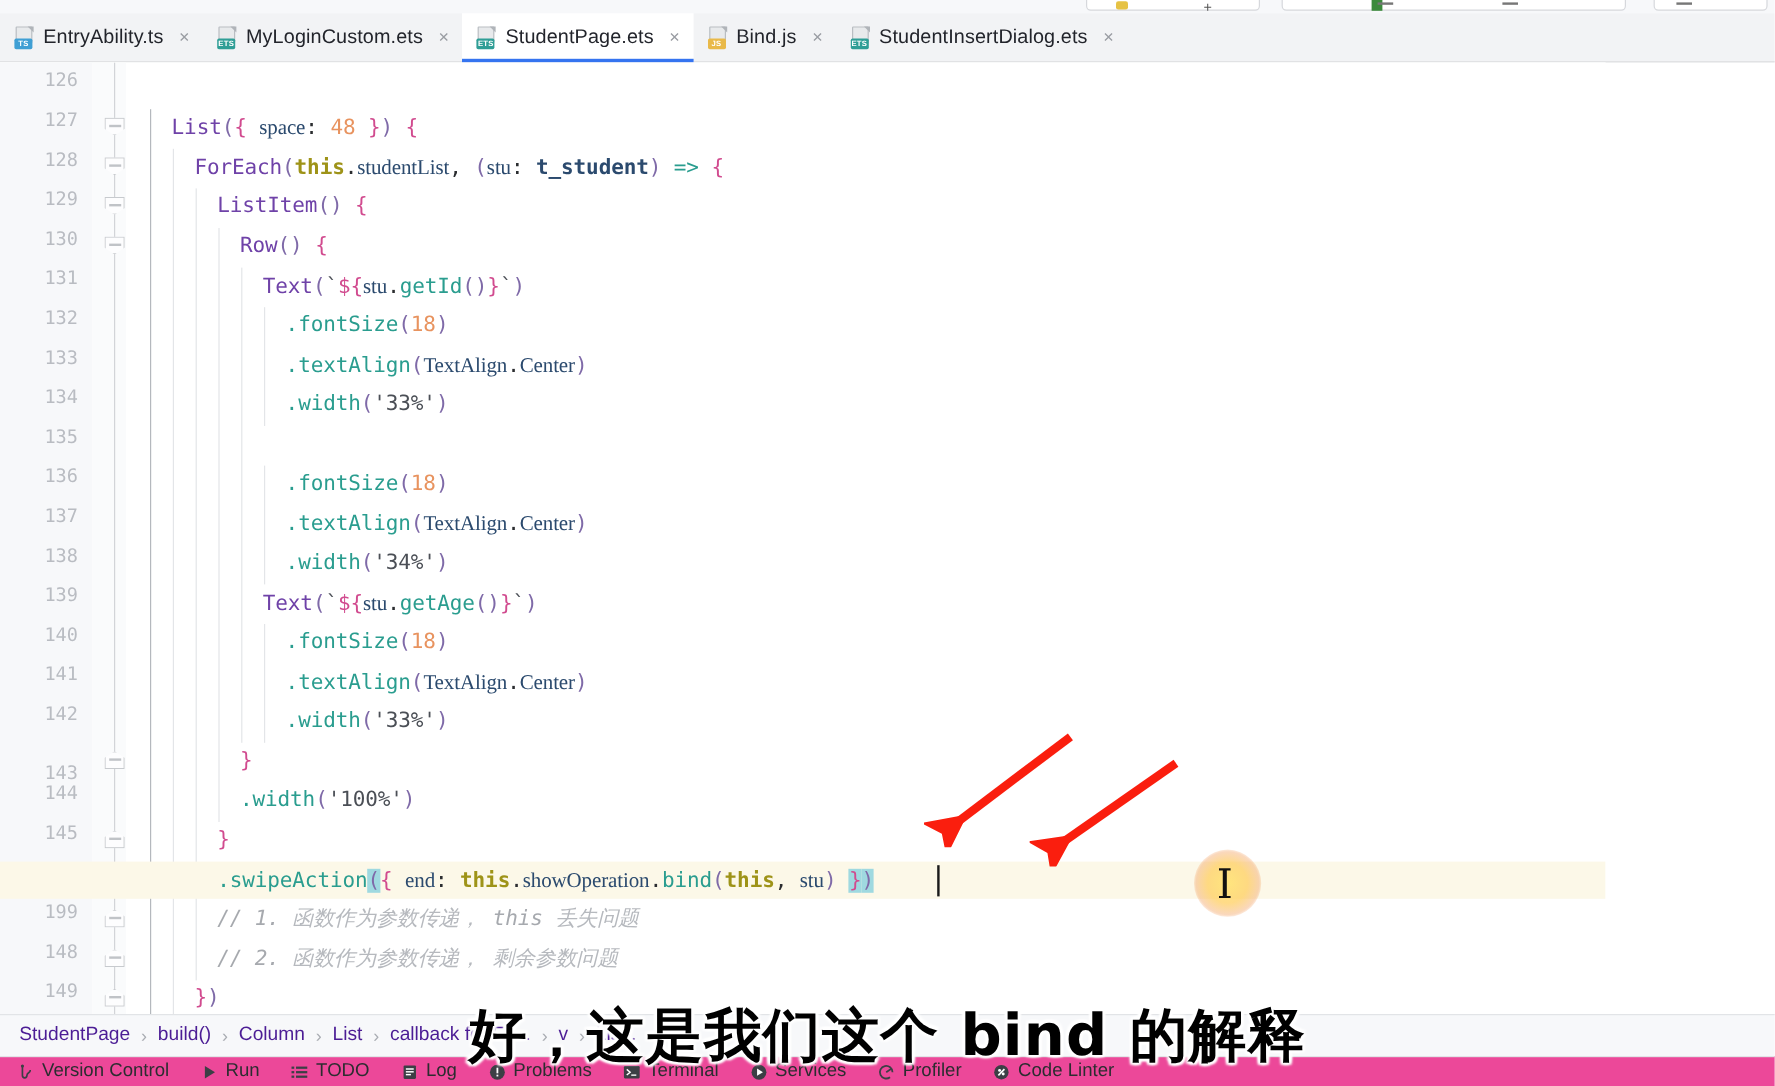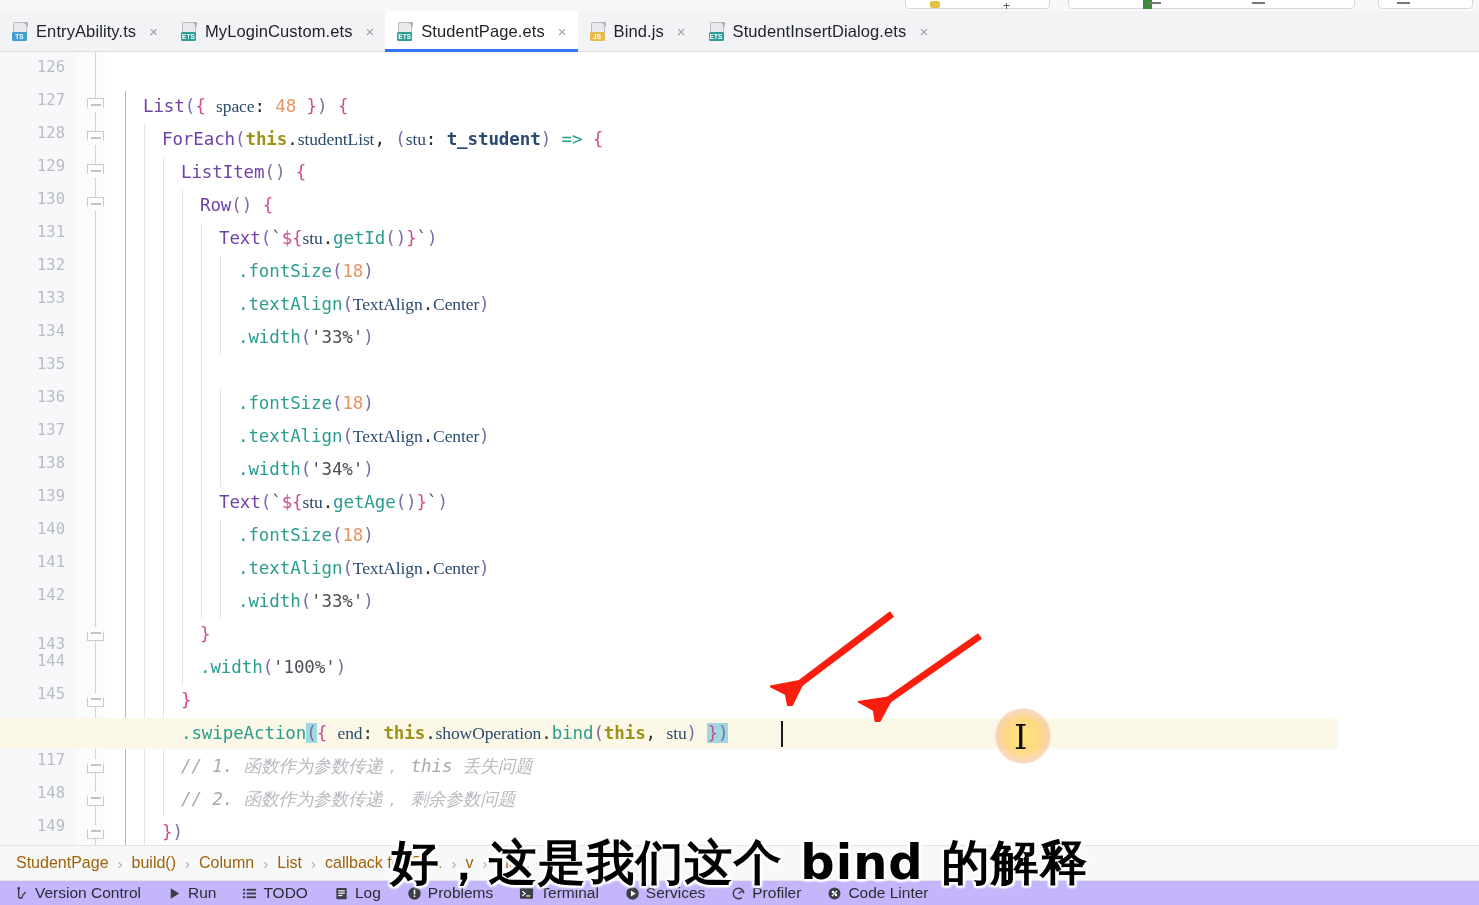--- a/index.html
+++ b/index.html
@@ -119,27 +119,27 @@
   .hl-brk  { background:#9fd9e0; }     
 
   .caret { position:absolute; width:2px; background:#1a1a1a; }
 
   
   .crumbbar {
     position:absolute; left:0; top:845px; width:1479px; height:35px;
     background:#f7f8fa; border-top:1px solid #e2e4e7;
     display:flex; align-items:center; padding-left:16px; gap:2px;
   }
-  .crumb { font-size:16px; color:#a16207; }
+  .crumb { font-size:16px; color:#4c1d95; }
   .crumb-sep { font-size:15px; color:#a9acb2; padding:0 7px; }
 
   
   .statusbar {
     position:absolute; left:0; top:880px; width:1479px; height:25px;
-    background:#c4b5fd; border-top:1px solid #e2e4e7;
+    background:#ec4899; border-top:1px solid #e2e4e7;
     display:flex; align-items:center; padding-left:14px; gap:26px;
   }
   .sb-item { display:flex; align-items:center; gap:6px; cursor:pointer; }
   .sb-label { font-size:15.5px; color:#2b2d30; }
   .sb-ico { width:15px; height:15px; position:relative; flex:0 0 auto; }
 
   
   .arrow { position:absolute; }
   .cursor-glow {
     position:absolute; width:56px; height:56px; border-radius:50%;
@@ -237,21 +237,21 @@
         <div class="lnum" style="top: 369px;">137</div>
         <div class="lnum" style="top: 402px;">138</div>
         <div class="lnum" style="top: 435px;">139</div>
         <div class="lnum" style="top: 468px;">140</div>
         <div class="lnum" style="top: 501px;">141</div>
         <div class="lnum" style="top: 534px;">142</div>
         <div class="lnum" style="top: 583px;">143</div>
         <div class="lnum" style="top: 600px;">144</div>
         <div class="lnum" style="top: 633px;">145</div>
         <div class="lnum" style="top: 666px;">146</div>
-        <div class="lnum" style="top: 699px;">117</div>
+        <div class="lnum" style="top: 699px;">199</div>
         <div class="lnum" style="top: 732px;">148</div>
         <div class="lnum" style="top: 765px;">149</div>
       </div>
     <div class="foldstrip" id="foldstrip">
         <div class="foldline" style="top: 0px; height: 812px;"></div>
         <div class="foldmark down" style="top: 46px;">
           <i></i>
         </div>
         <div class="foldmark down" style="top: 79px;">
           <i></i>

